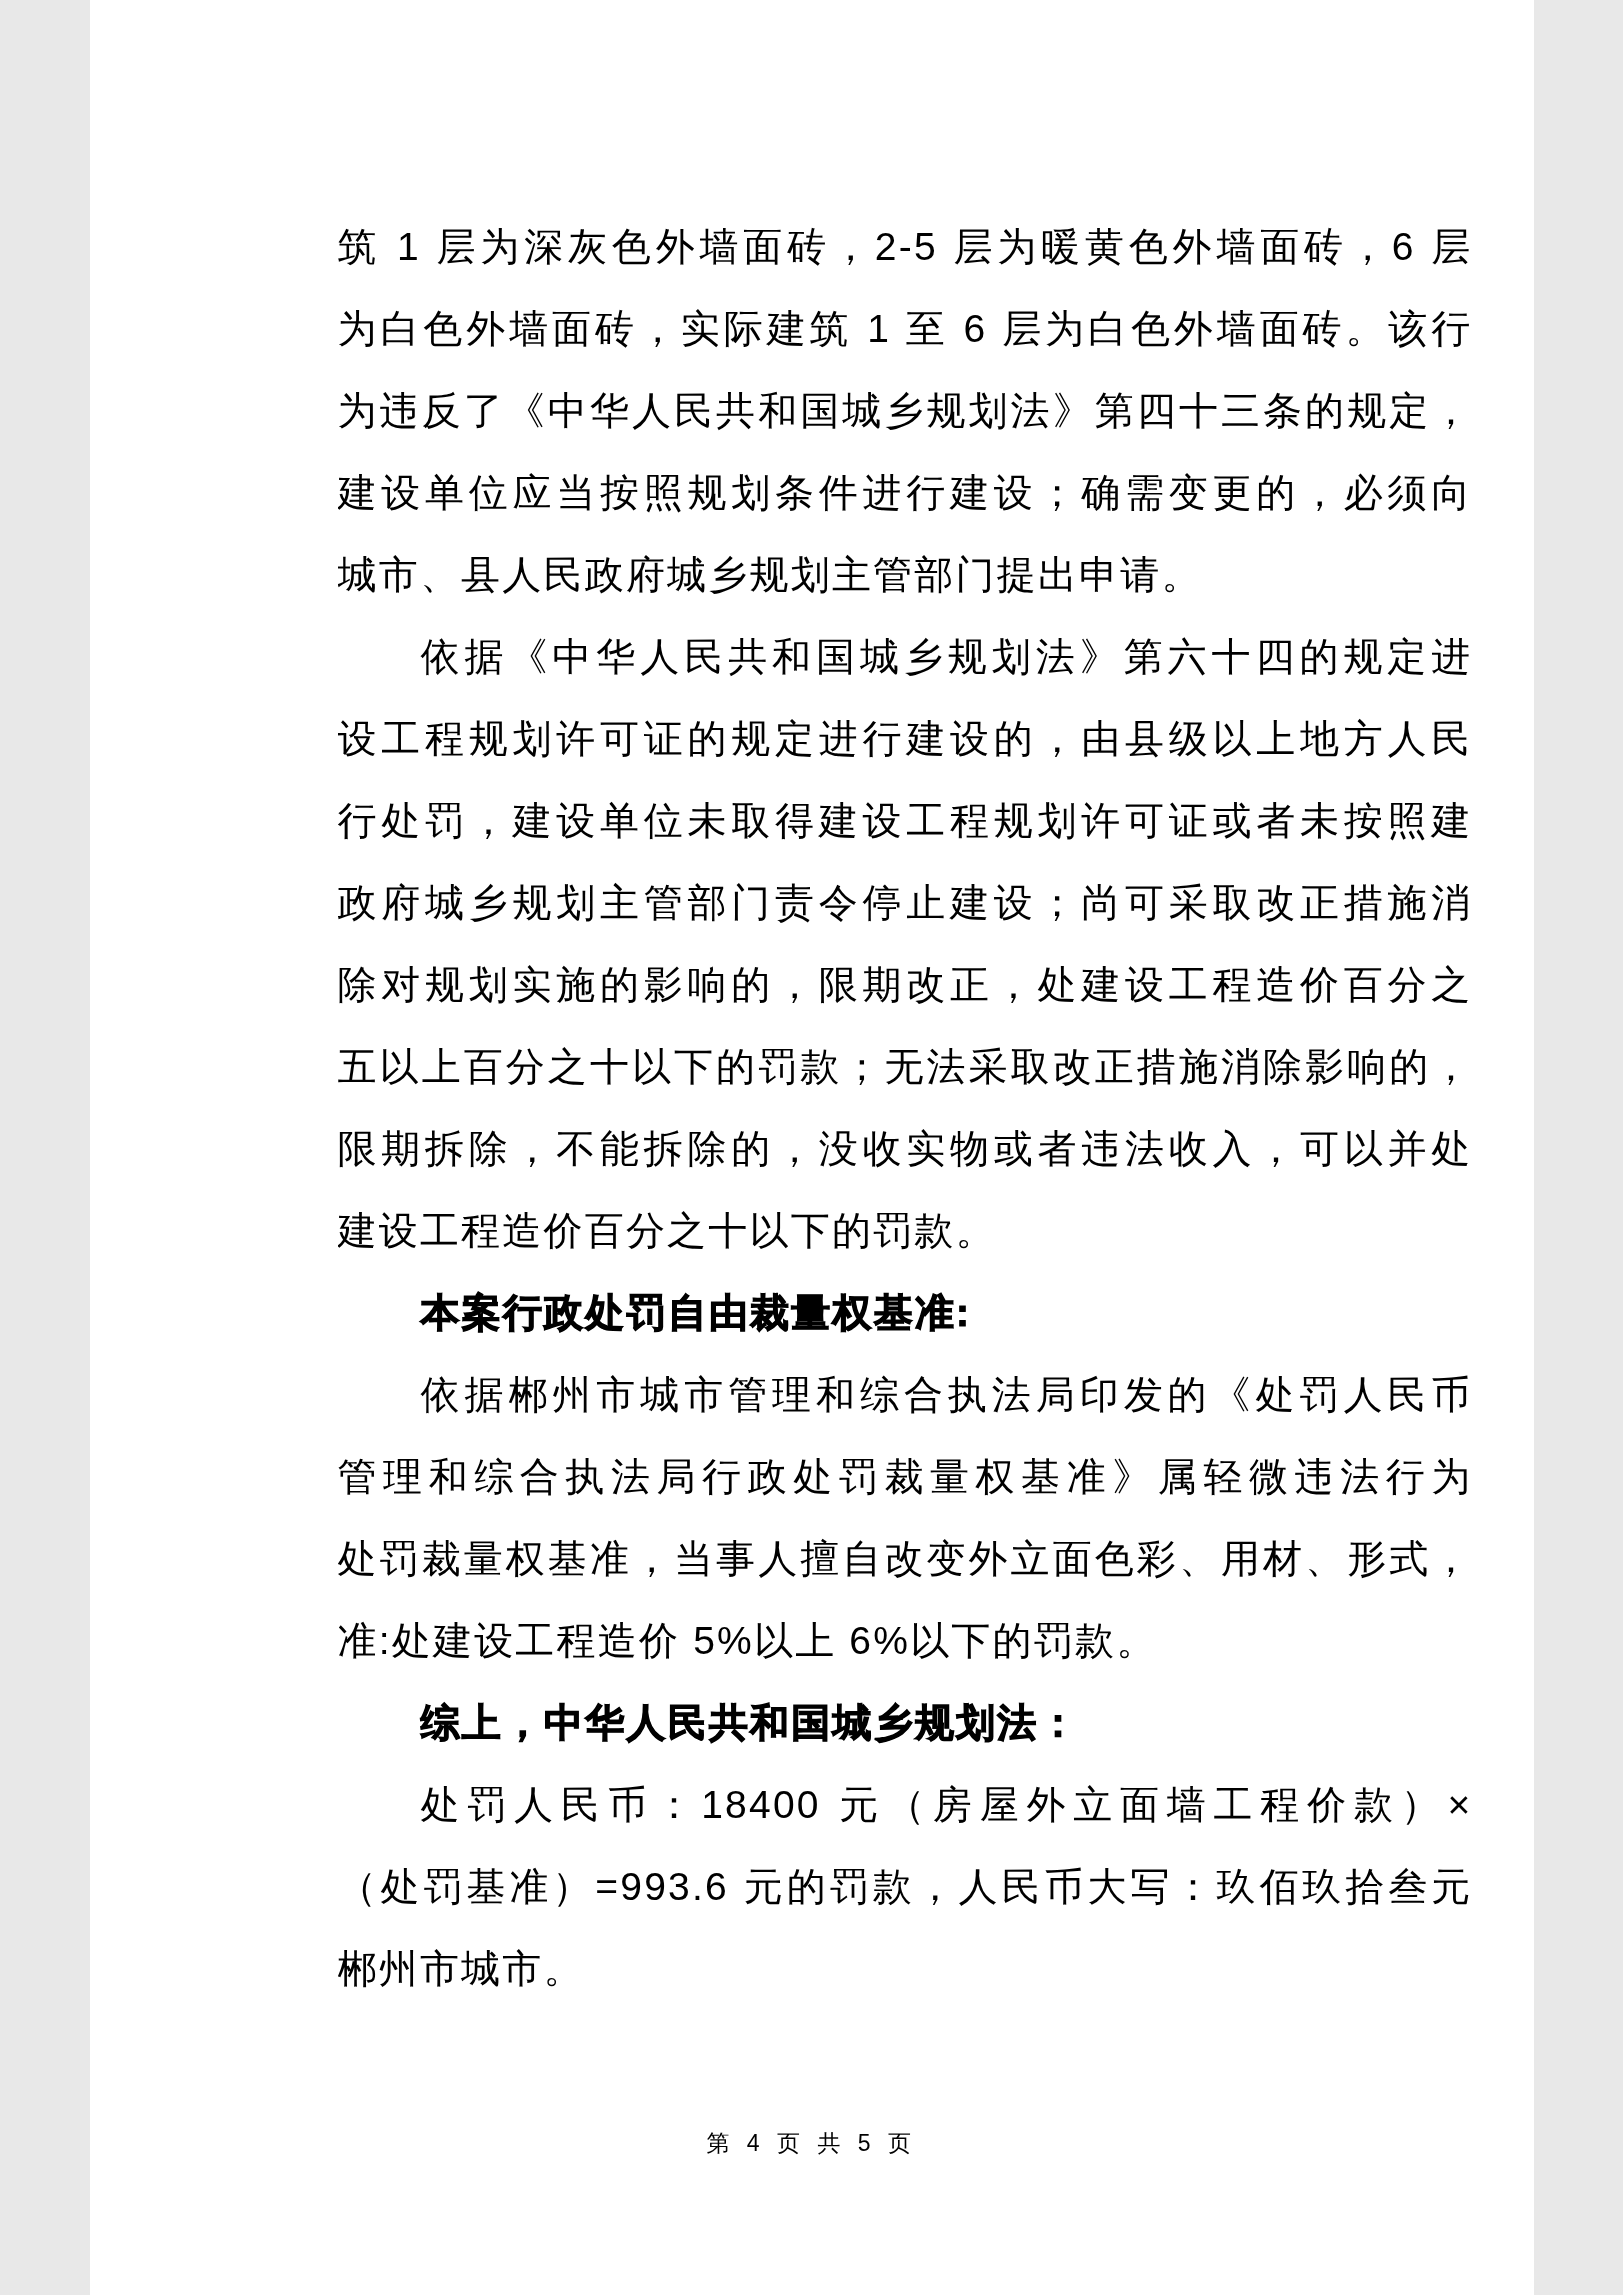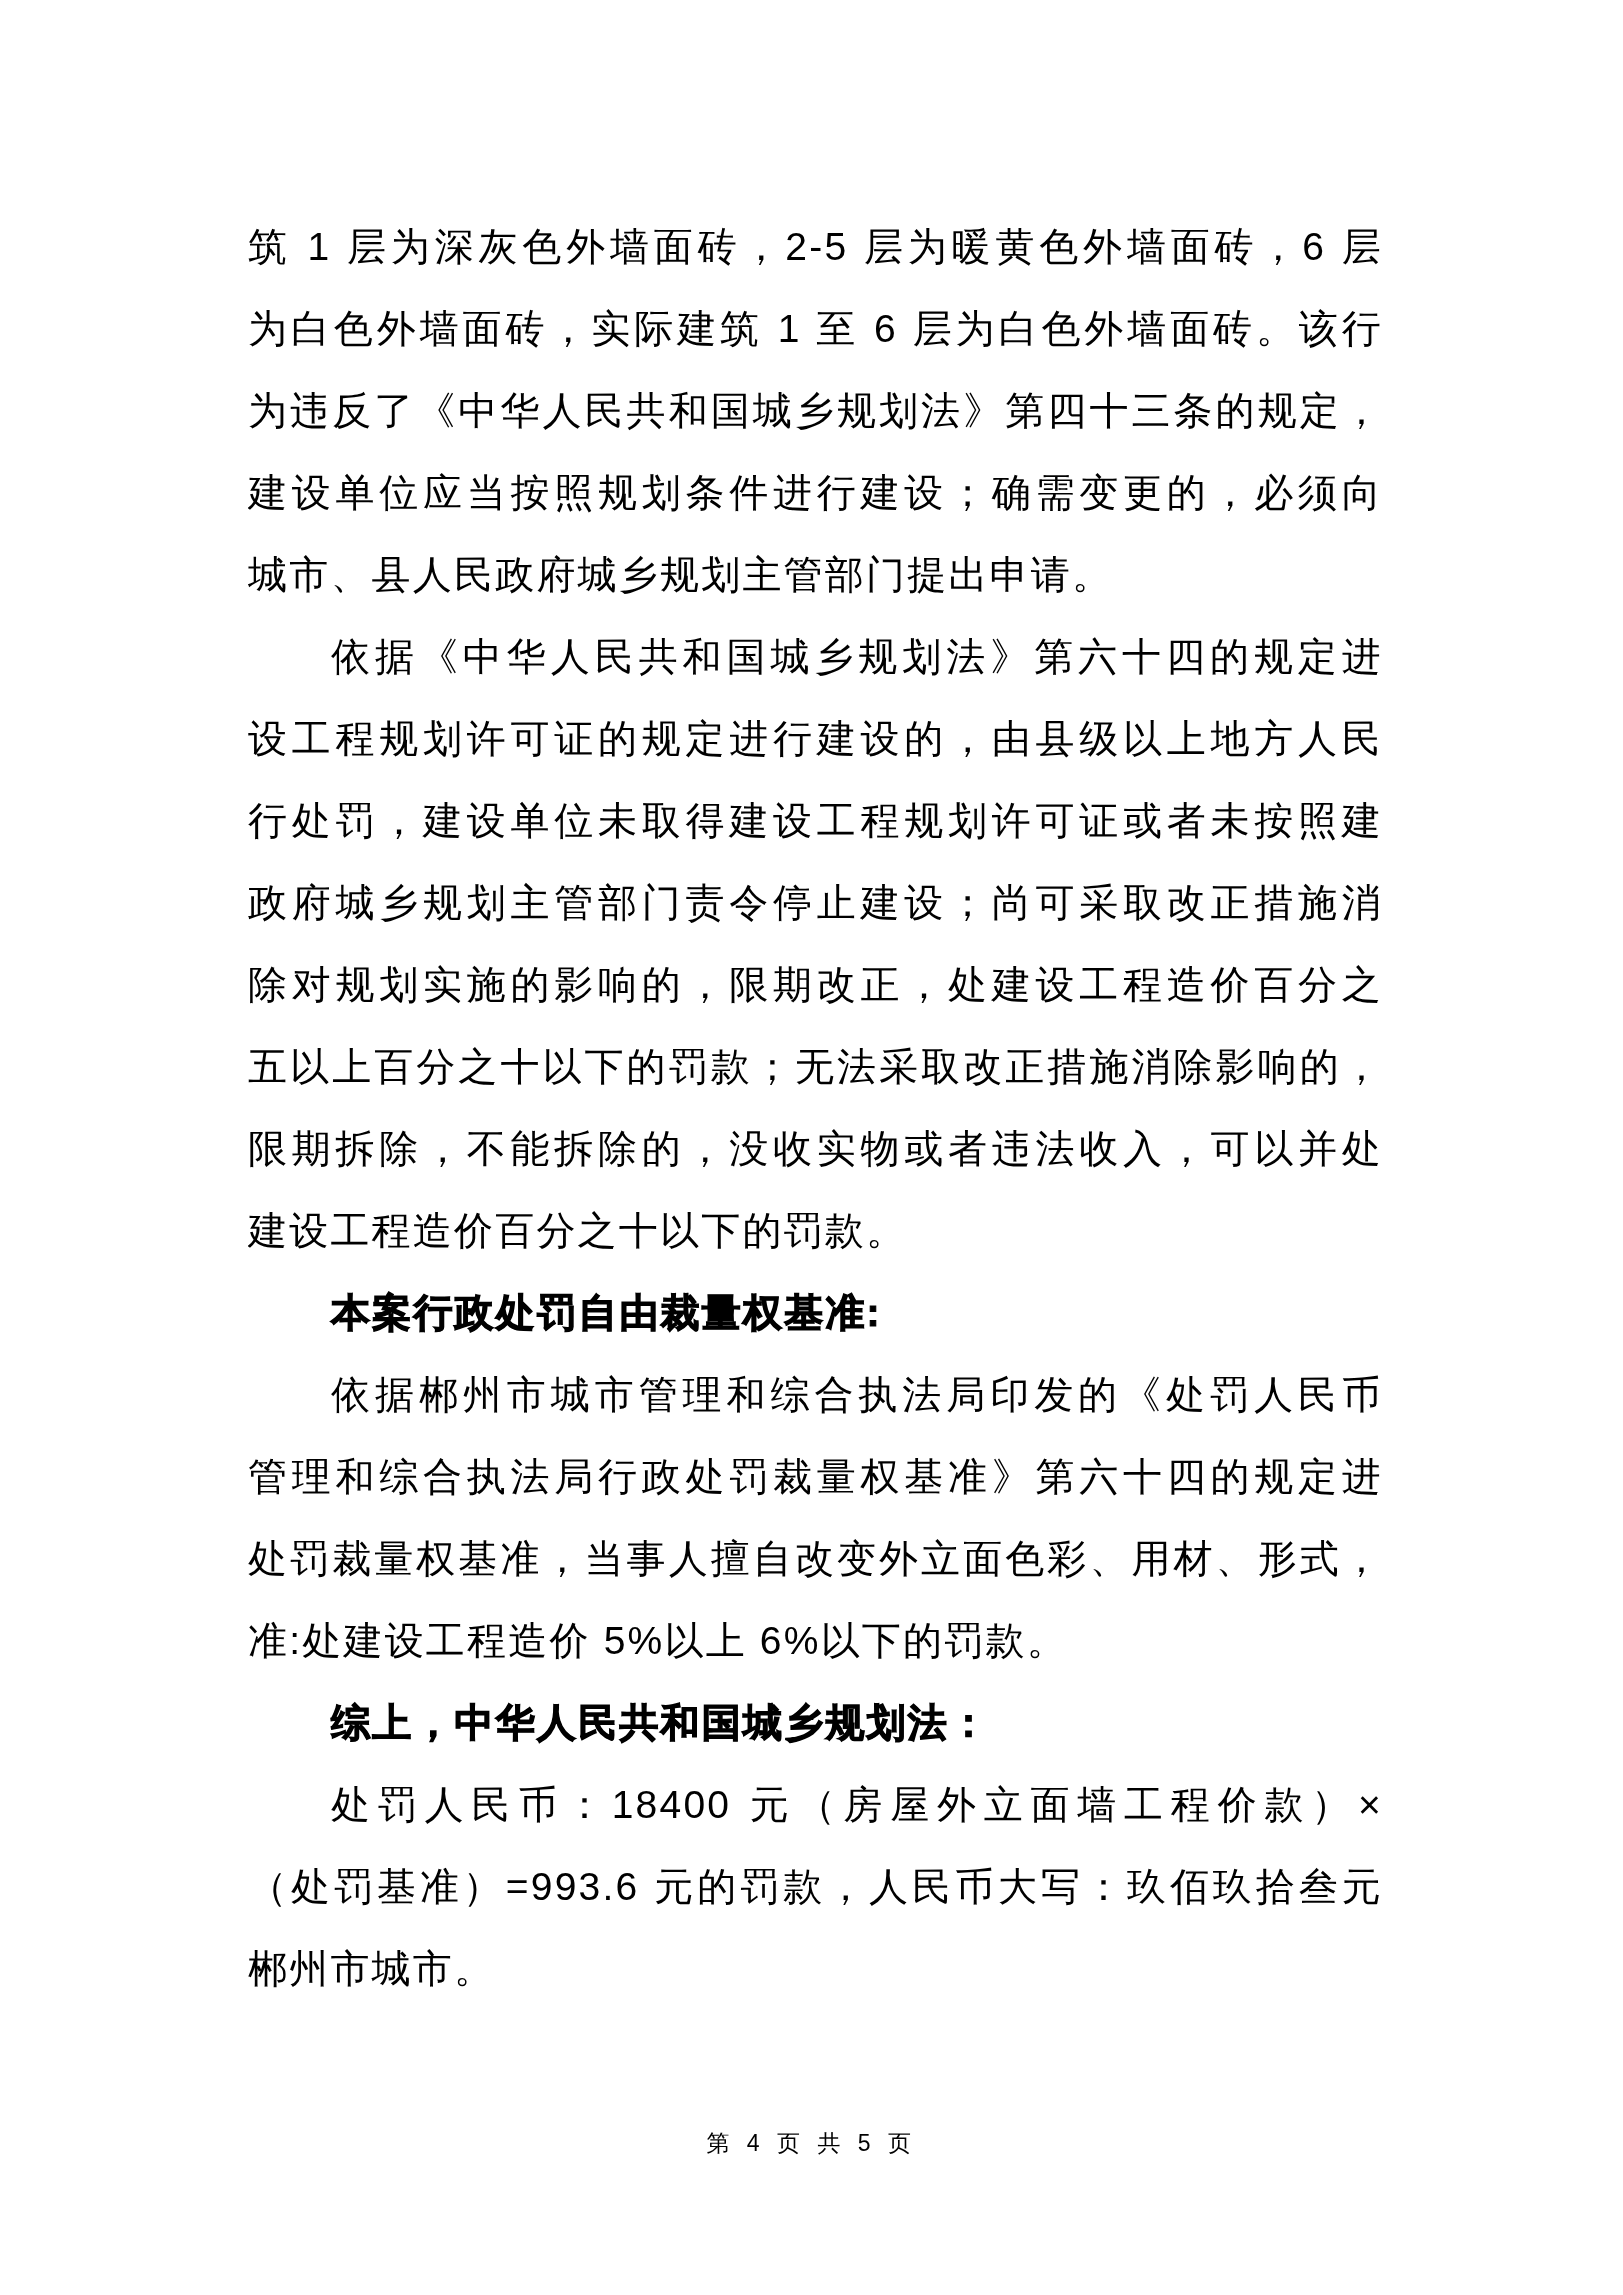--- a/index.html
+++ b/index.html
@@ -2,21 +2,21 @@
 <html style="font-size:8.7px"><head>
 <meta charset="utf-8">
 <style>
   html, body {
     margin: 0;
     padding: 0;
     background: #e8e8e8;
   }
   .page {
     position: relative;
-    width: 1623px;
+    width: 1444px;
     height: 2295px;
     margin: 0 auto;
     background: #ffffff;
     color: #000000;
     font-family: "Liberation Sans", sans-serif;
     overflow: hidden;
   }
   .doc-body {
     position: absolute;
     left: 248px;
@@ -86,21 +86,21 @@
         <span class="line">除对规划实施的影响的，限期改正，处建设工程造价百分之</span>
         <span class="line">五以上百分之十以下的罚款；无法采取改正措施消除影响的，</span>
         <span class="line">限期拆除，不能拆除的，没收实物或者违法收入，可以并处</span>
         <span class="line last">建设工程造价百分之十以下的罚款。</span>
       </p>
       <p class="para heading">
         <span class="line indent last">本案行政处罚自由裁量权基准:</span>
       </p>
       <p class="para body">
         <span class="line indent">依据郴州市城市管理和综合执法局印发的《处罚人民币</span>
-        <span class="line">管理和综合执法局行政处罚裁量权基准》第六十四的规定进</span>
+        <span class="line">管理和综合执法局行政处罚裁量权基准》属轻微违法行为</span>
         <span class="line">处罚裁量权基准，当事人擅自改变外立面色彩、用材、形式，</span>
         <span class="line last">准:处建设工程造价 5%以上 6%以下的罚款。</span>
       </p>
       <p class="para heading">
         <span class="line indent last">综上，中华人民共和国城乡规划法：</span>
       </p>
       <p class="para body">
         <span class="line indent">处罚人民币：18400 元（房屋外立面墙工程价款）× 0.054</span>
         <span class="line">（处罚基准）=993.6 元的罚款，人民币大写：玖佰玖拾叁元</span>
         <span class="line last">郴州市城市。</span>

